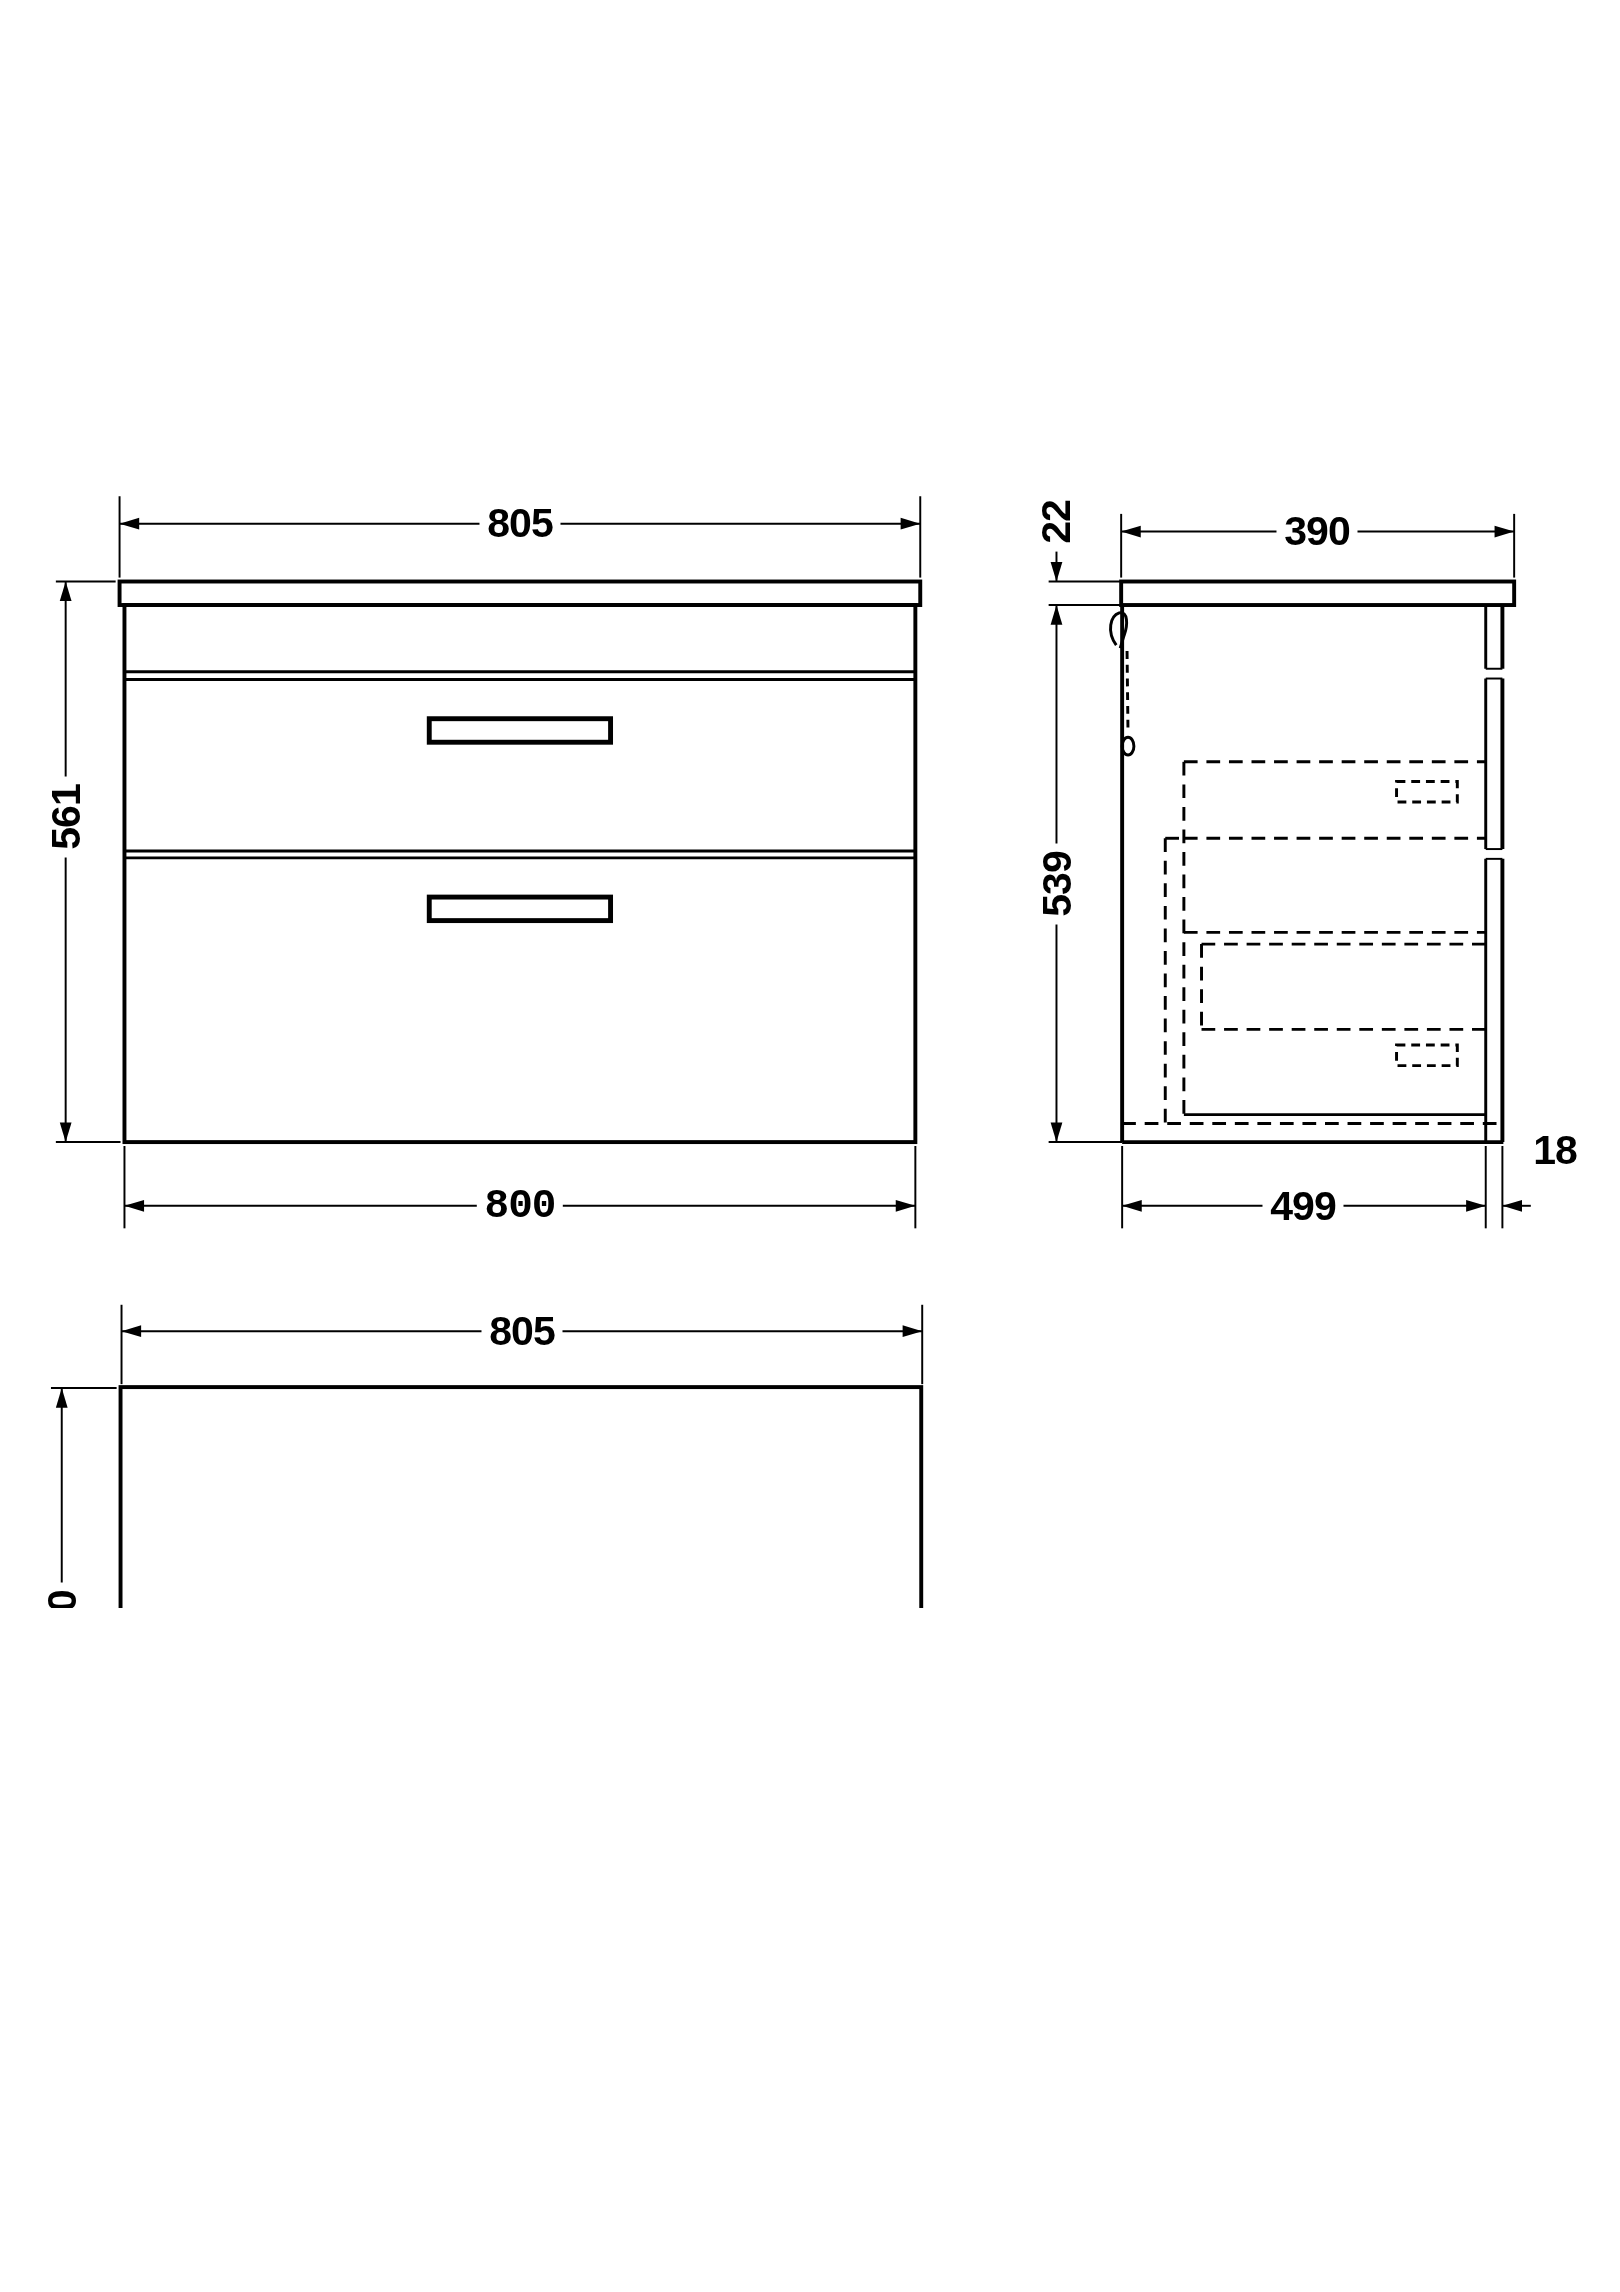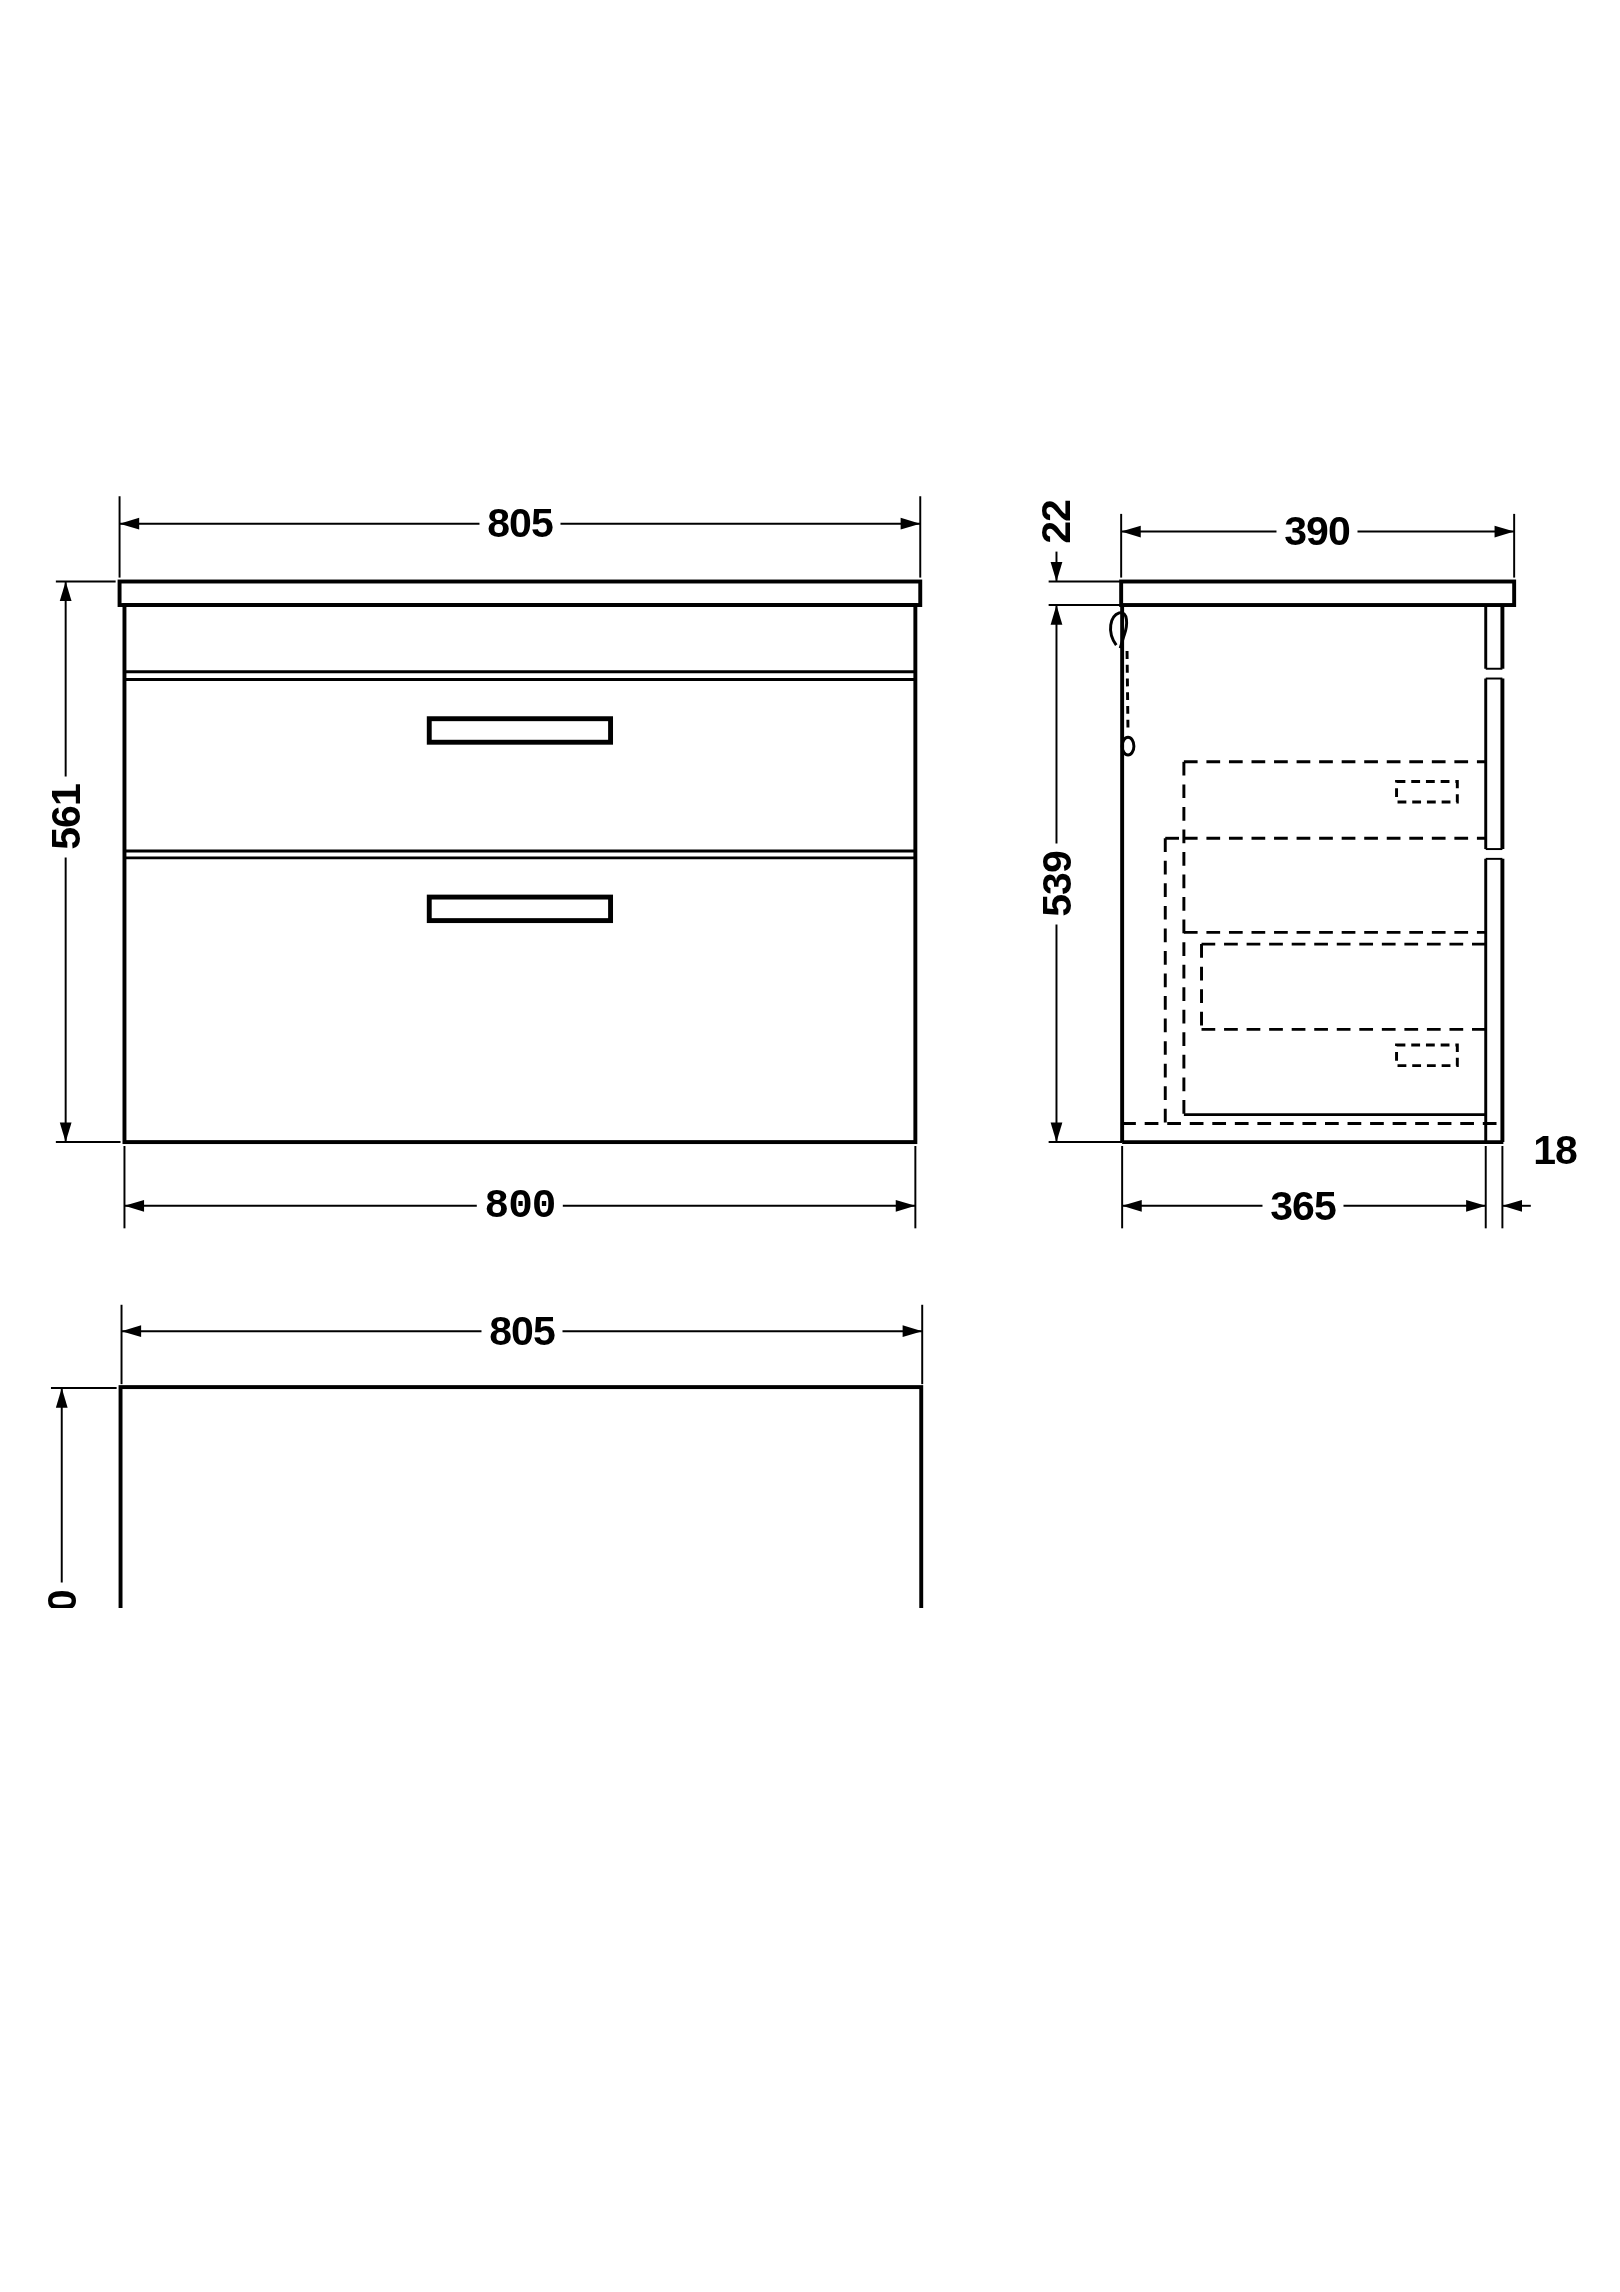--- a/index.html
+++ b/index.html
@@ -178,21 +178,21 @@
   <div class="dim-label rot" style="left:66px; top:817px;">561</div>
 
   <div class="dim-label" style="left:520px; top:1206px;font-family:Liberation Mono, monospace;">800</div>
 
   <div class="dim-label" style="left:1317px; top:531px;">390</div>
 
   <div class="dim-label rot" style="left:1056px; top:522px;">22</div>
 
   <div class="dim-label rot" style="left:1057px; top:884px;">539</div>
 
-  <div class="dim-label" style="left:1303px; top:1206px;">365</div>
+  <div class="dim-label" style="left:1303px; top:1206px;">499</div>
 
   <div class="dim-label" style="left:1555px; top:1150px;">18</div>
 
   <div class="dim-label" style="left:522px; top:1331px;">805</div>
 
   <div class="dim-label rot" style="left:62px; top:1623px;">390</div>
 
 </div>
 
 

